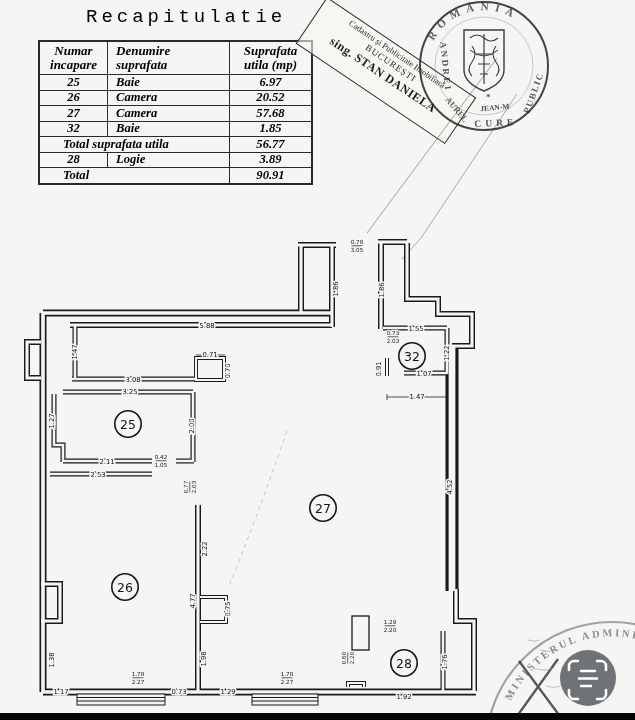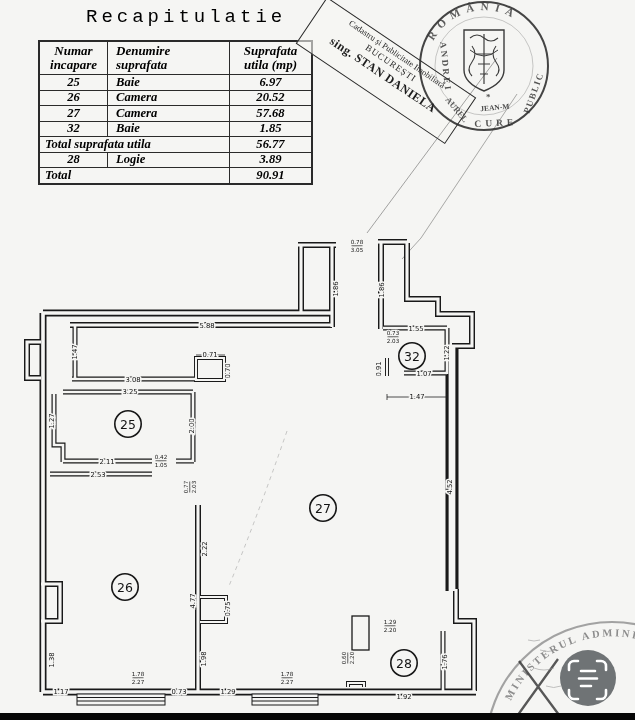--- a/index.html
+++ b/index.html
@@ -18,21 +18,21 @@
     width:263px;table-layout:fixed;color:#000000;
     font-family:"Liberation Serif",serif;font-style:italic;font-weight:bold;
   }
   table.recap,.recap th,.recap td{border:1.4px solid #2a2a2a;}
   table.recap{border-width:2px;}
   .recap th{font-size:13px;line-height:1.08;padding:2px 0;}
   .recap td{font-size:12.6px;height:14.5px;padding:0 2px;line-height:1.05;}
   .recap .c1{width:67px;text-align:center;}
   .recap .c2{width:113px;text-align:left;padding-left:8px;}
   .recap .c3{width:81px;text-align:center;}
-  .recap td.lbl{text-align:left;padding-left:5px;}
+  .recap td.lbl{text-align:left;padding-left:23px;}
   
   .diag-stamp{
     position:absolute;left:327px;top:-3px;width:178px;height:54px;
     transform:rotate(34deg);transform-origin:0 0;
     border:1.5px solid #2a2a2a;background:rgba(246,246,244,.6);
     text-align:center;color:#1d1d1d;z-index:2;
   }
   .diag-stamp .l1{font-size:8.5px;margin-top:2px;}
   .diag-stamp .l2{font-size:9px;letter-spacing:1px;margin-top:1px;}
   .diag-stamp .l3{font-size:12px;font-weight:bold;letter-spacing:.5px;margin-top:2px;}

